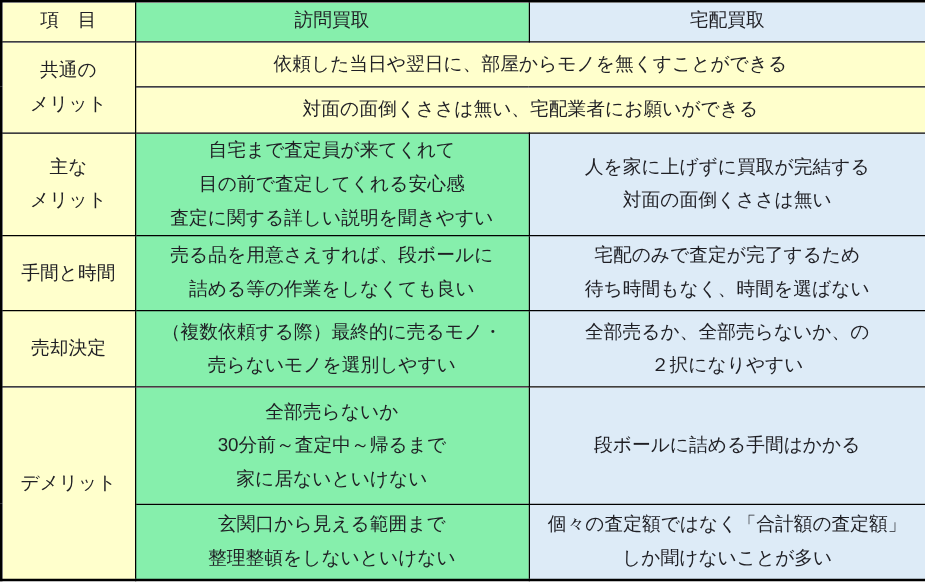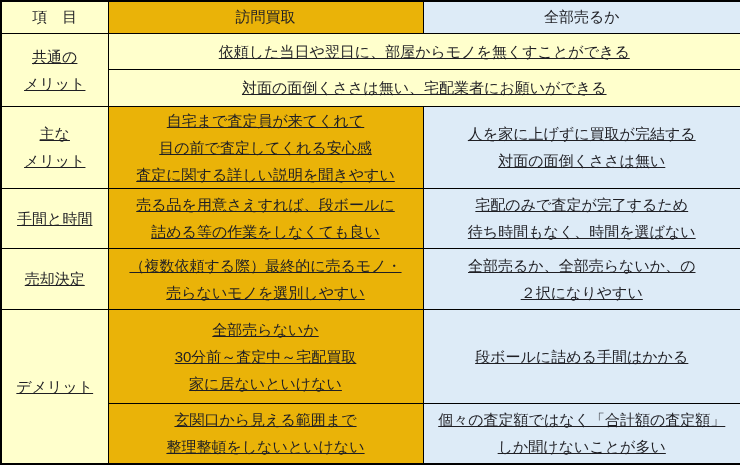--- a/index.html
+++ b/index.html
@@ -20,23 +20,23 @@
   }
   table.cmp td {
     border: 1px solid #000000;
     text-align: center;
     vertical-align: middle;
     padding: 0 2px;
     font-size: 15px;
     overflow: hidden;
   }
   .bg-y { background: #FFFFCC; }
-  .bg-p { background: #eab308; }
+  .bg-p { background: #86efac; }
   .bg-b { background: #DDEBF7; }
-  .ln { line-height: 27px; white-space: nowrap; text-decoration: underline; }
+  .ln { line-height: 27px; white-space: nowrap; }
   .hdr { line-height: 30px; white-space: nowrap; }
   
   tr.r-head   { height: 32px; }
   tr.r-com1   { height: 36px; }
   tr.r-com2   { height: 37px; }
   tr.r-main   { height: 82px; }
   tr.r-time   { height: 60px; }
   tr.r-sale   { height: 61px; padding-left: 36px; }
   tr.r-dem1   { height: 94px; }
   tr.r-dem2   { height: 61px; margin-left: 14px; }
@@ -58,21 +58,21 @@
     <tbody>
 
       <tr class="r-head">
         <td class="bg-y">
           <div class="hdr">項　目</div>
         </td>
         <td class="bg-p">
           <div class="hdr">訪問買取</div>
         </td>
         <td class="bg-b">
-          <div class="hdr">全部売るか</div>
+          <div class="hdr">宅配買取</div>
         </td>
       </tr>
 
       <tr class="r-com1">
         <td class="bg-y" rowspan="2">
           <div class="ln">共通の</div>
           <div class="ln">メリット</div>
         </td>
         <td class="bg-y" colspan="2">
           <div class="ln">依頼した当日や翌日に、部屋からモノを無くすことができる</div>
@@ -127,21 +127,21 @@
           <div class="ln">２択になりやすい</div>
         </td>
       </tr>
 
       <tr class="r-dem1">
         <td class="bg-y" rowspan="2">
           <div class="ln">デメリット</div>
         </td>
         <td class="bg-p">
           <div class="ln">全部売らないか</div>
-          <div class="ln">30分前～査定中～宅配買取</div>
+          <div class="ln">30分前～査定中～帰るまで</div>
           <div class="ln">家に居ないといけない</div>
         </td>
         <td class="bg-b">
           <div class="ln">段ボールに詰める手間はかかる</div>
         </td>
       </tr>
       <tr class="r-dem2">
         <td class="bg-p">
           <div class="ln">玄関口から見える範囲まで</div>
           <div class="ln">整理整頓をしないといけない</div>

